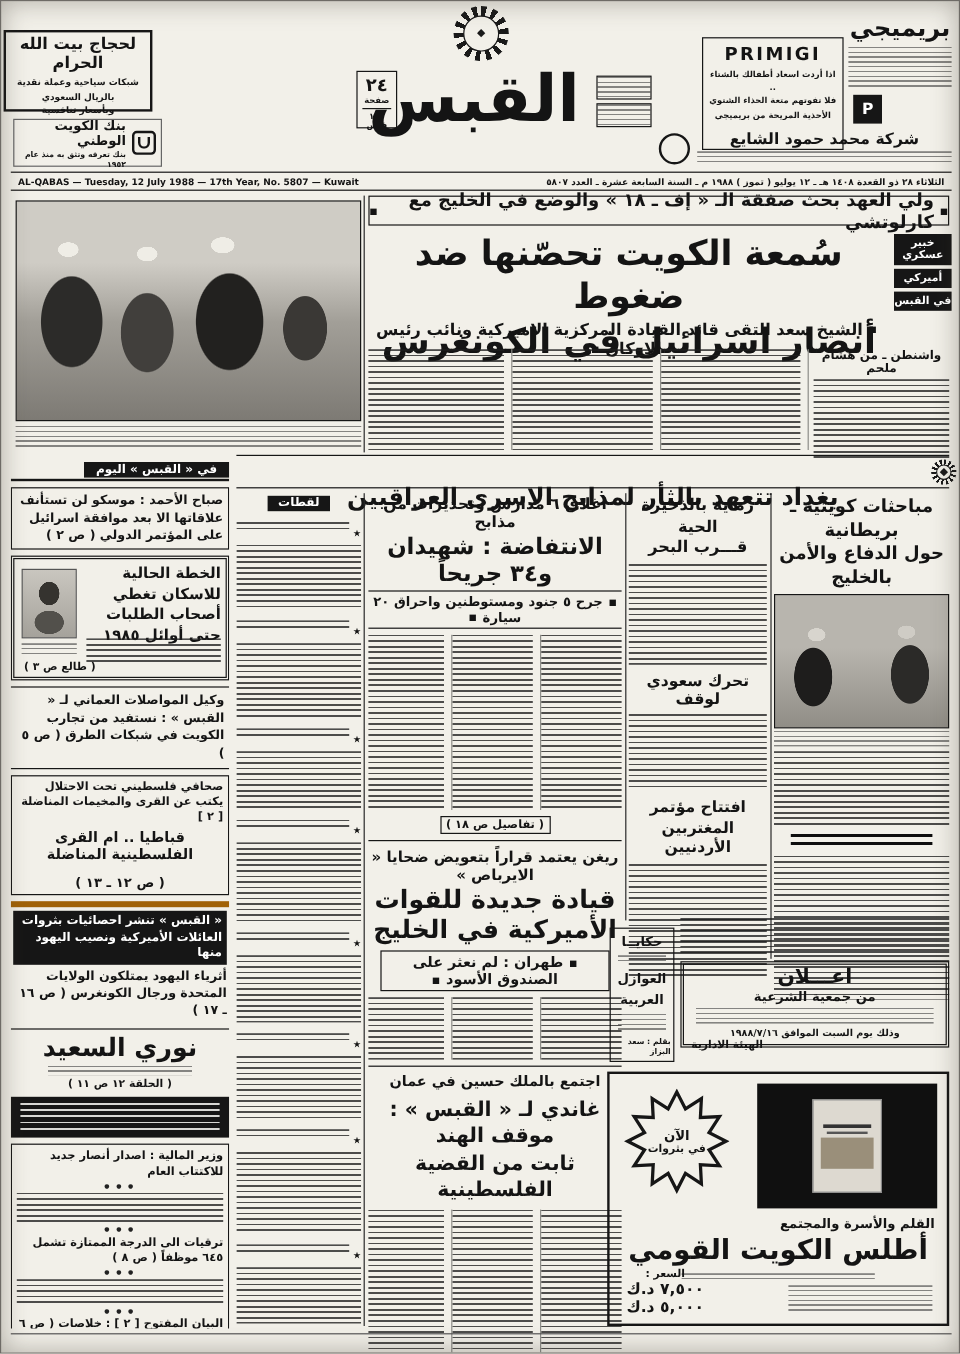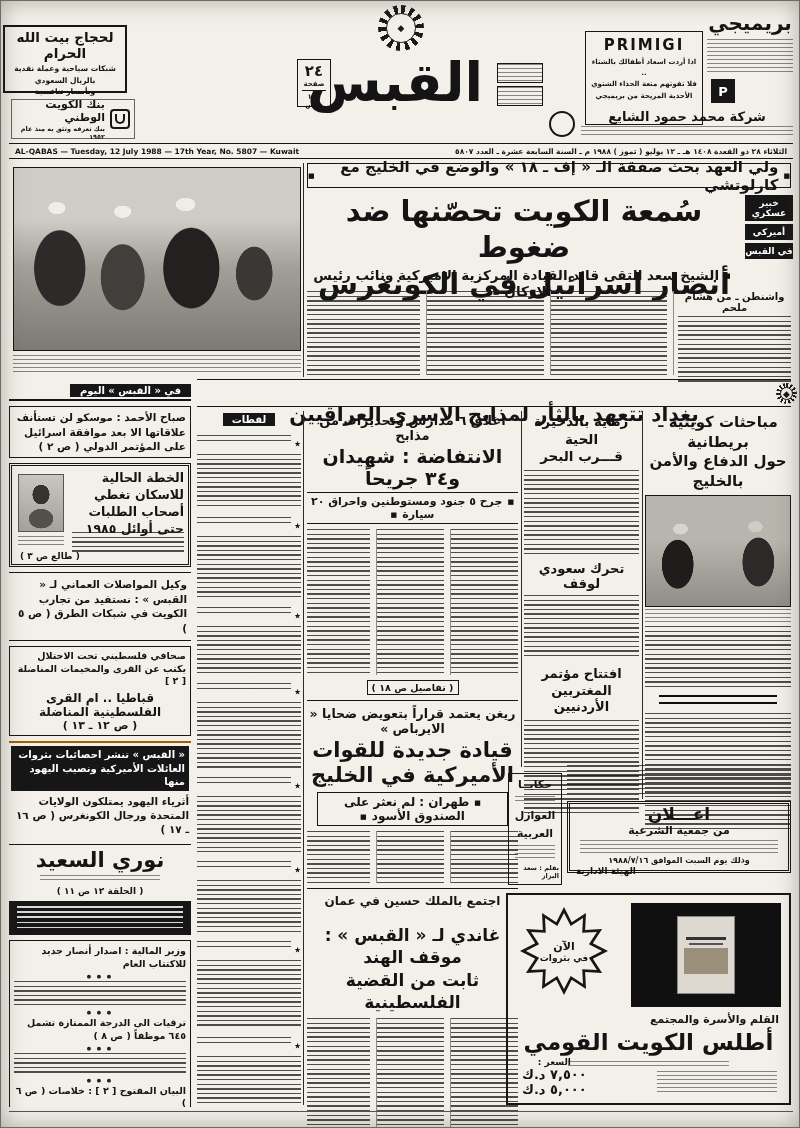--- a/index.html
+++ b/index.html
@@ -205,21 +205,21 @@
     </div>
     <div class="b1 ctr flank" style="font-size:12px;font-weight:700;padding:2px;margin:4px 10px 0">طهران : لم نعثر على الصندوق الأسود</div>
     <div class="cols" style="height:52px;margin-top:5px">
       <div class="sim"></div>
       <div class="sim"></div>
       <div class="sim"></div>
     </div>
     <div style="border-top:1.5px solid #161616;margin-top:5px"></div>
 
     <div class="ctr" style="font-size:12px;font-weight:700;margin-top:5px">اجتمع بالملك حسين في عمان</div>
-    <div class="ctr" style="font-size:17px;font-weight:900;line-height:1.3;margin-top:16px">
+    <div class="ctr" style="font-size:17px;font-weight:900;line-height:1.3;margin-top:6px">
       <div>غاندي لـ « القبس » : موقف الهند</div>
       <div>ثابت من القضية الفلسطينية</div>
     </div>
     <div class="cols" style="height:146px;margin-top:5px">
       <div class="sim"></div>
       <div class="sim"></div>
       <div class="sim"></div>
     </div>
   </div>
 
@@ -302,25 +302,25 @@
       <div class="abs" style="left:8px;bottom:3px;font-size:9px;font-weight:700">( طالع ص ٣ )</div>
     </div>
 
     <div style="border-top:1.5px solid #161616;border-bottom:1.5px solid #161616;padding:4px;font-size:10.5px;font-weight:700;line-height:1.4">
       <span>وكيل المواصلات العماني لـ « القبس » : نستفيد من تجارب الكويت في شبكات الطرق</span>
       <span>( ص ٥ )</span>
     </div>
 
     <div class="b1" style="padding:3px 4px">
       <div style="font-size:9.5px;font-weight:700;line-height:1.35">صحافي فلسطيني تحت الاحتلال يكتب عن القرى والمخيمات المناضلة [ ٢ ]</div>
-      <div class="ctr" style="font-size:12px;font-weight:900;letter-spacing:.5px;margin:3px 0 0">قباطيا .. ام القرى الفلسطينية المناضلة</div>
+      <div class="ctr" style="font-size:12px;font-weight:900;letter-spacing:.5px;margin:3px 0 10px">قباطيا .. ام القرى الفلسطينية المناضلة</div>
       <div class="ctr" style="font-size:11px;font-weight:700">( ص ١٢ ـ ١٣ )</div>
     </div>
 
-    <div style="border-top:2px solid #a16207;padding:3px 2px">
+    <div style="border-top:5px solid #a16207;padding:3px 2px">
       <span class="blk" style="display:block;font-size:10px;font-weight:700;padding:2px 4px;line-height:1.35">« القبس » تنشر احصائيات بثروات العائلات الأميركية ونصيب اليهود منها</span>
       <div style="font-size:10.5px;font-weight:700;line-height:1.35;margin-top:3px">
         <span>أثرياء اليهود يمتلكون الولايات المتحدة ورجال الكونغرس</span>
         <span>( ص ١٦ ـ ١٧ )</span>
       </div>
     </div>
 
     <div class="ctr" style="border-top:1px solid #161616;padding-top:3px">
       <div style="font-size:21px;font-weight:900">نوري السعيد</div>
       <div class="sim-l" style="width:120px;height:8px;margin:3px auto"></div>

